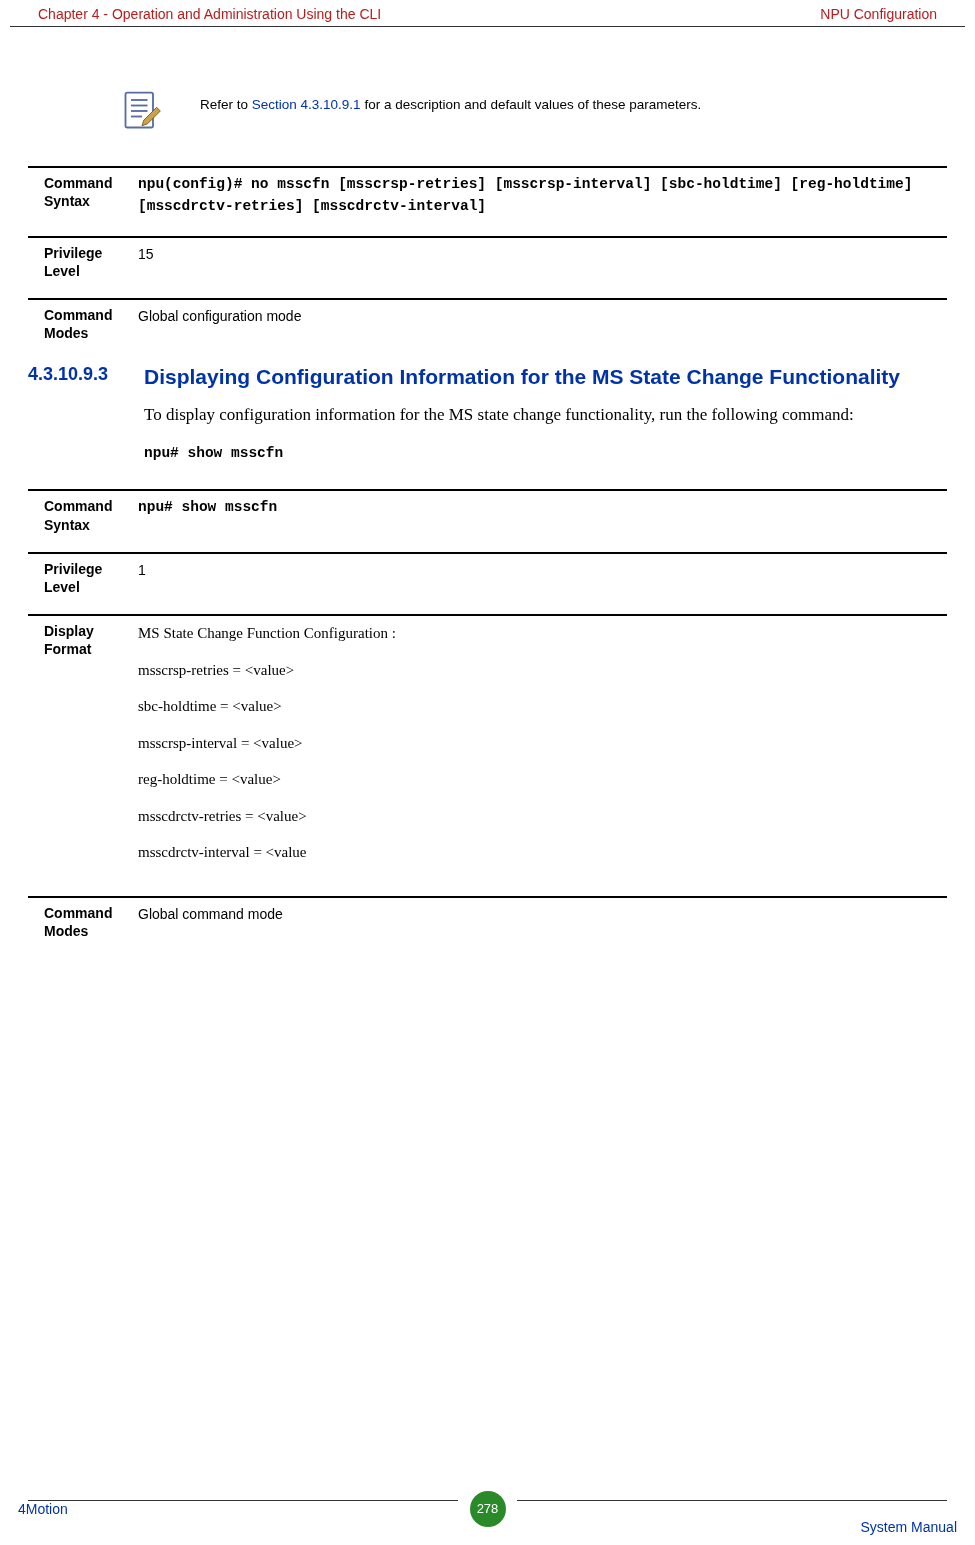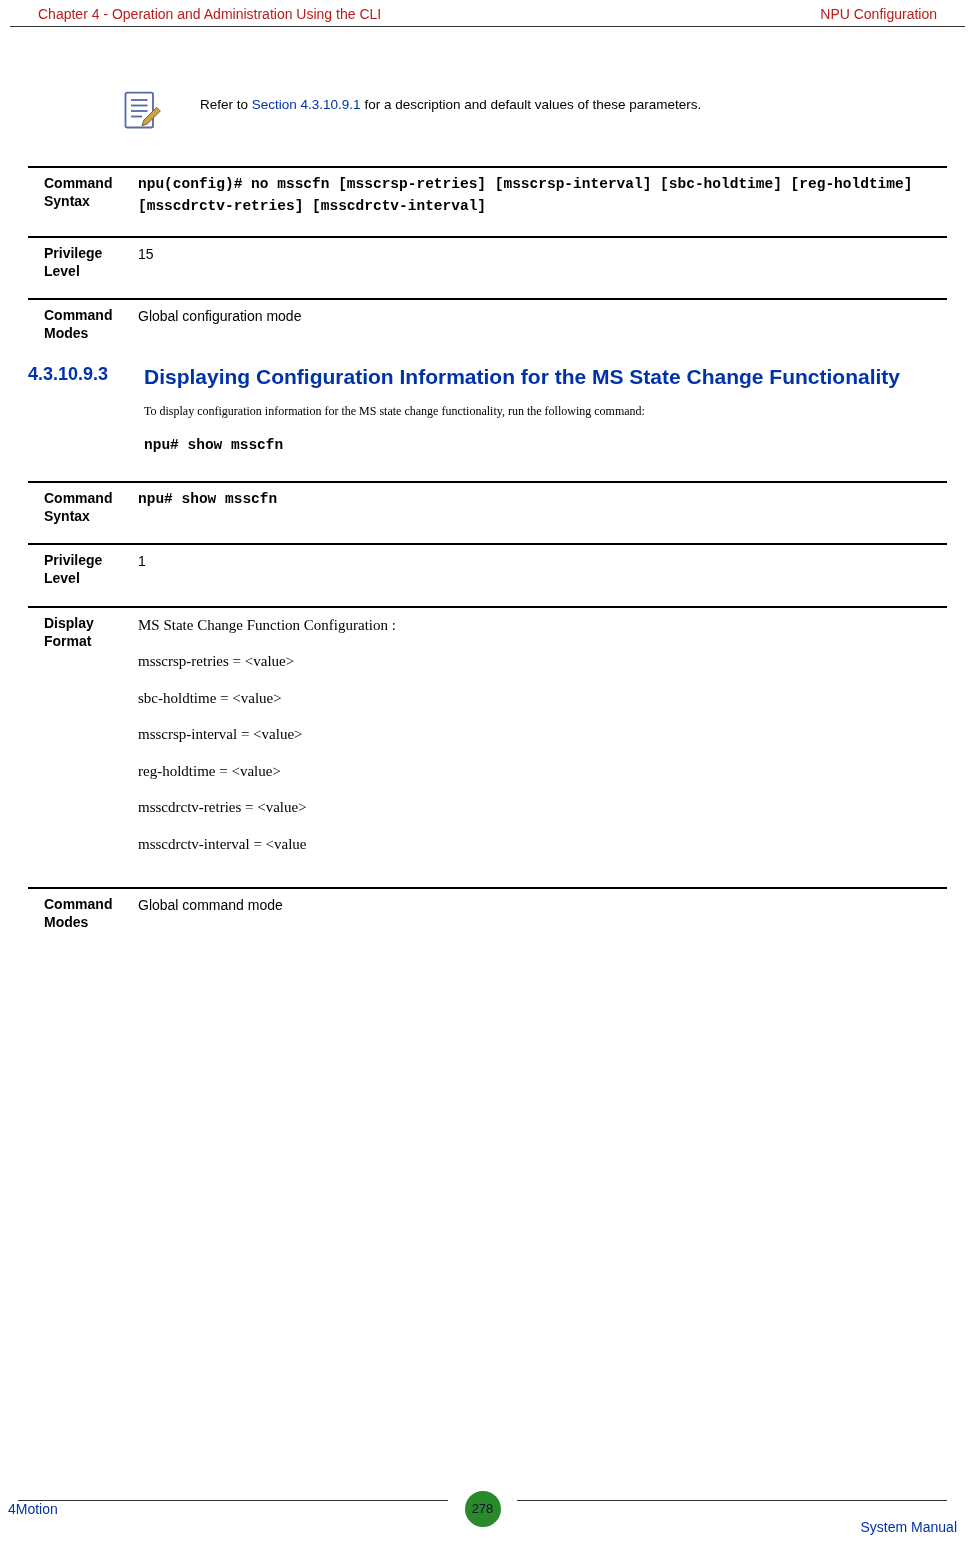--- a/index.html
+++ b/index.html
@@ -70,21 +70,21 @@
     font-family: "Courier New", Courier, monospace;
     font-weight: bold;
     font-size: 14.5px;
   }
   .mono-normal {
     font-family: Liberation Serif, serif;
     font-size: 15px;
   }
   .body-para {
     font-family: Georgia, "Times New Roman", serif;
-    font-size: 12px;
+    font-size: 17px;
     line-height: 1.7;
   }
 
   .section {
     display: flex;
     align-items: flex-start;
     margin-top: 22px;
   }
   .section-num {
     color: #0033aa;
@@ -99,21 +99,21 @@
     font-size: 21px;
     line-height: 1.25;
     margin-bottom: 10px;
   }
   .section-body { margin-top: 4px; }
   .display-line { margin-bottom: 14px; }
 
   .footer {
     position: absolute;
     bottom: 10px;
-    left: 8px;
+    left: 18px;
     right: 18px;
     display: flex;
     align-items: center;
     justify-content: space-between;
     font-size: 14px;
   }
   .footer-left { color: #0033aa; }
   .footer-right { color: #0033aa; margin-top: 37px; }
   .footer-center {
     position: absolute;
@@ -122,21 +122,21 @@
     display: flex;
     align-items: center;
   }
   .foot-rule {
     height: 1px;
     background: #333;
     width: 380px;
   }
   .page-badge {
     background: #2a8a2a;
-    color: #0f172a;
+    color: #ffffff;
     width: 36px;
     height: 36px;
     border-radius: 50%;
     display: flex;
     align-items: center;
     justify-content: center;
     font-size: 13px;
     margin: 0 6px;
     position: relative;
   }

